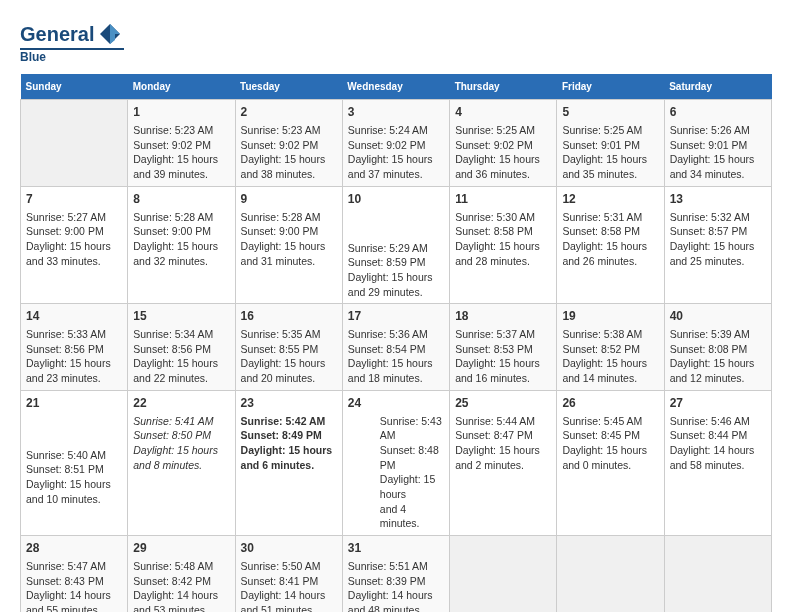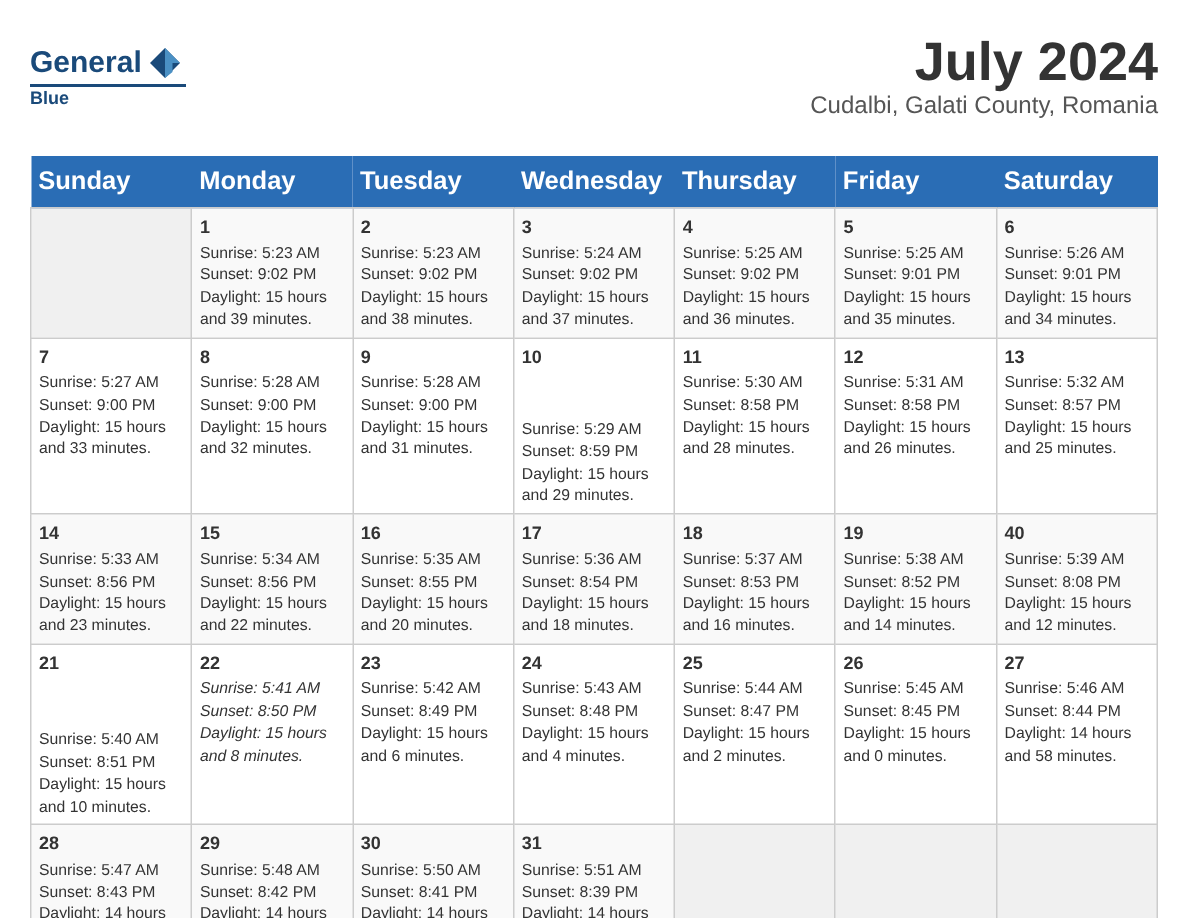--- a/index.html
+++ b/index.html
@@ -6,22 +6,22 @@
     body {
       font-family: Arial, sans-serif;
       background: #fff;
       width: 792px;
       min-height: 612px;
       padding: 20px;
     }
     .header {
       display: flex;
       justify-content: space-between;
-      align-items: center;
-      margin-bottom: 24px;
+      align-items: flex-start;
+      margin-bottom: 10px;
     }
     .logo {
       display: flex;
       align-items: center;
     }
     .title-area {
       text-align: right;
     }
     .month-year {
       font-size: 36px;
@@ -35,21 +35,21 @@
     table {
       width: 100%;
       border-collapse: collapse;
       font-size: 11px;
     }
     thead tr th {
       background-color: #2a6db5;
       color: #fff;
       padding: 7px 5px;
       text-align: left;
-      font-size: 17px;
+      font-size: 10px;
       font-weight: bold;
     }
     tbody tr td {
       border: 1px solid #ccc;
       vertical-align: top;
       padding: 4px 5px;
       width: 107px;
       min-height: 70px;
       color: #333;
       line-height: 1.4;
@@ -87,24 +87,20 @@
         <svg width="28" height="28" viewBox="0 0 28 28" style="margin-left:2px;">
           <path d="M14 4 L24 14 L14 24 L4 14 Z" fill="#1a4a7a"></path>
           <path d="M14 4 L24 14 L19 14 L19 20 L14 24 L14 4Z" fill="#4a90c4"></path>
         </svg>
       </div>
       <div style="font-size:12px; font-weight:bold; color:#1a4a7a; line-height:1.1; border-top: 2px solid #1a4a7a; padding-top:1px;">
         <span>Blue</span>
       </div>
     </div>
   </div>
-  <div class="title-area">
-    <div class="month-year">July 2024</div>
-    <div class="location">Cudalbi, Galati County, Romania</div>
-  </div>
 </div>
 
 <table>
   <thead>
     <tr>
     <th>Sunday</th>
         <th>Monday</th>
         <th>Tuesday</th>
         <th>Wednesday</th>
         <th>Thursday</th>
@@ -270,28 +266,28 @@
         </td>
         <td>
           <span class="day-num">22</span>
           <div class="day-info" style="white-space: pre-line; font-style: italic;">Sunrise: 5:41 AM
 Sunset: 8:50 PM
 Daylight: 15 hours
 and 8 minutes.</div>
         </td>
         <td>
           <span class="day-num">23</span>
-          <div class="day-info" style="white-space: pre-line;">Sunrise: 5:42 AM
+          <div class="day-info" style="white-space: pre-line; font-weight: bold;">Sunrise: 5:42 AM
 Sunset: 8:49 PM
 Daylight: 15 hours
 and 6 minutes.</div>
         </td>
         <td>
           <span class="day-num">24</span>
-          <div class="day-info" style="white-space: pre-line;">Sunrise: 5:43 AM
+          <div class="day-info" style="white-space: pre-line; margin-left: 32px;">Sunrise: 5:43 AM
 Sunset: 8:48 PM
 Daylight: 15 hours
 and 4 minutes.</div>
         </td>
         <td>
           <span class="day-num">25</span>
           <div class="day-info" style="white-space: pre-line;">Sunrise: 5:44 AM
 Sunset: 8:47 PM
 Daylight: 15 hours
 and 2 minutes.</div>

